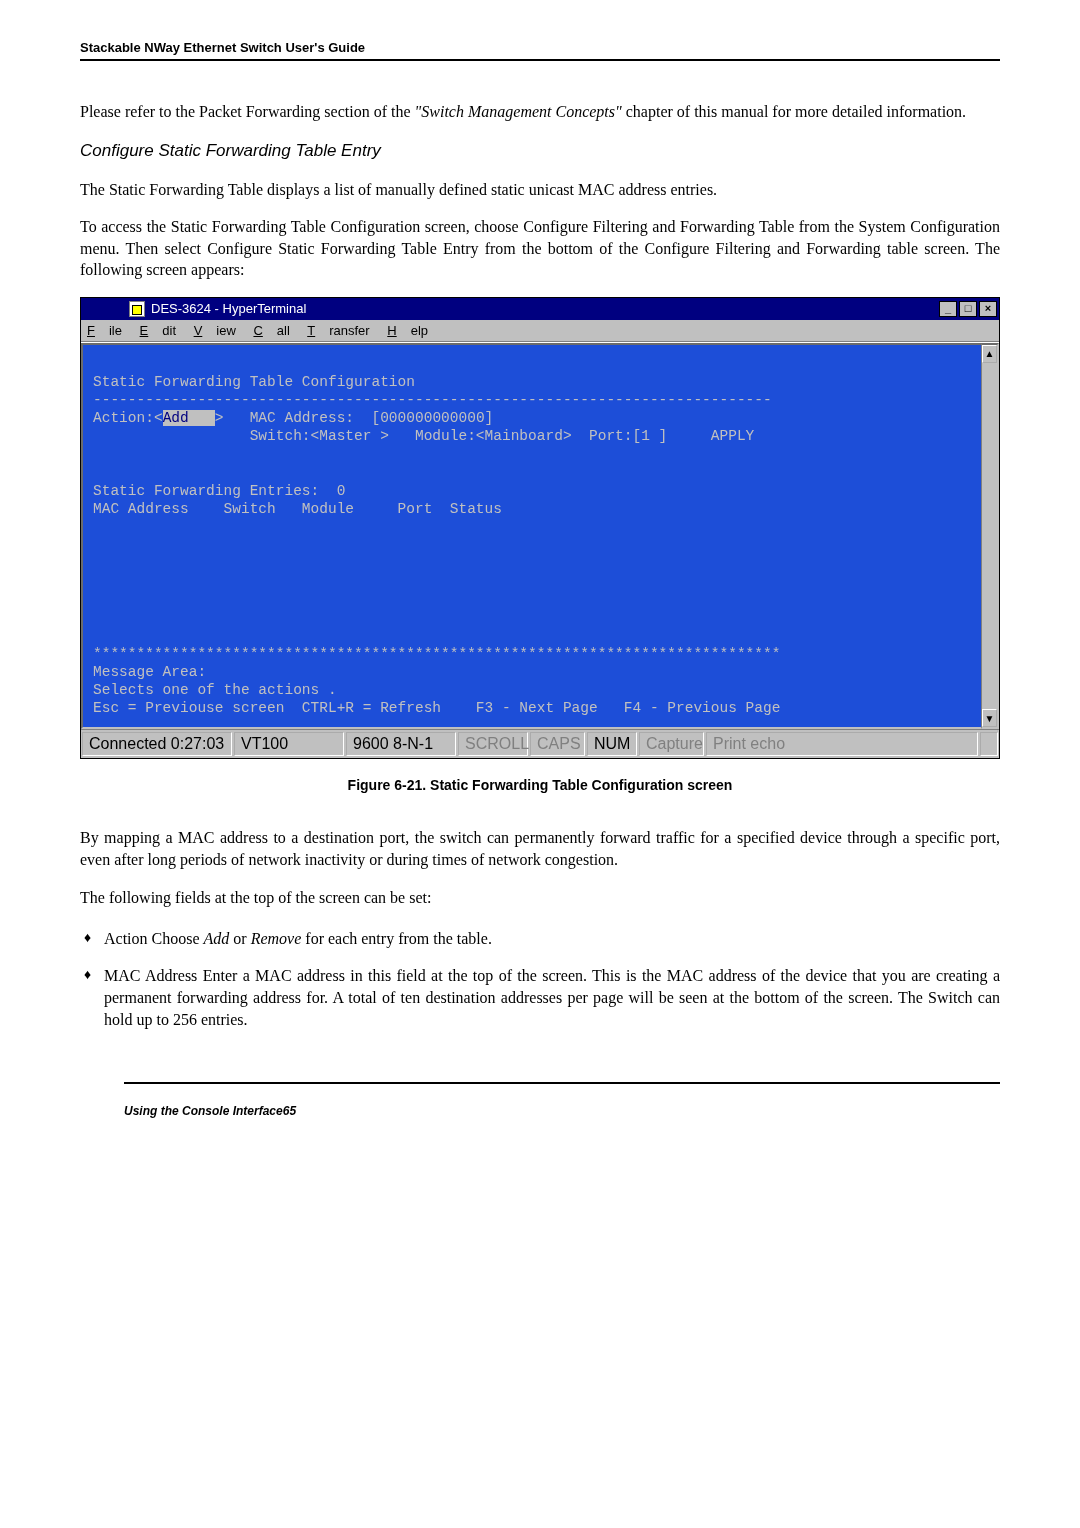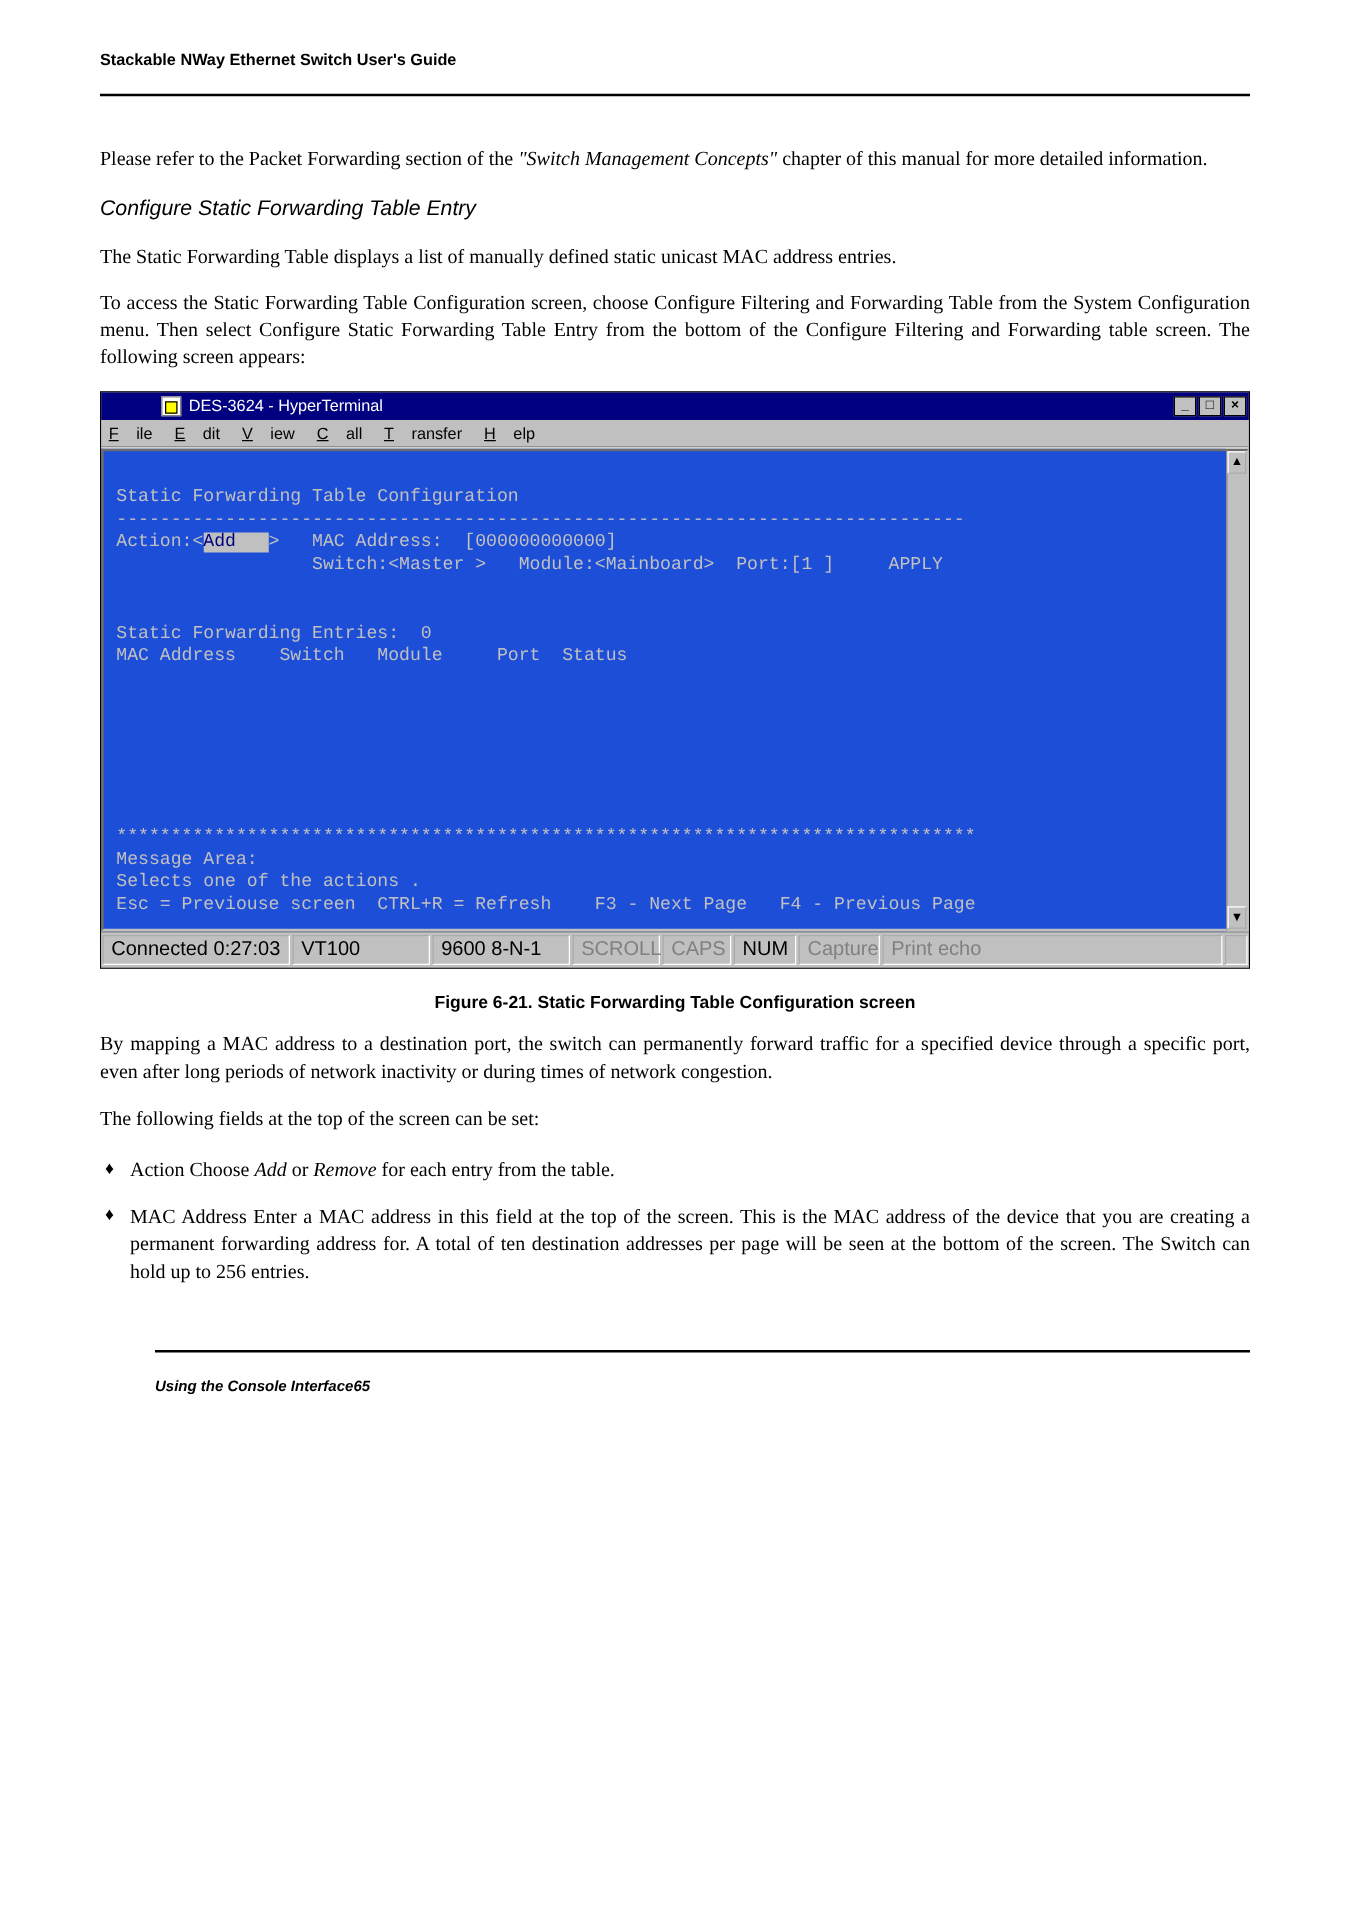--- a/index.html
+++ b/index.html
@@ -8,21 +8,21 @@
     background: #fff;
     color: #000;
     width: 1080px;
     padding: 40px 80px 20px 80px;
   }
   .header-line {
     font-family: Arial, sans-serif;
     font-weight: bold;
     font-size: 13px;
     border-bottom: 2px solid #000;
-    padding-bottom: 20px;
+    padding-bottom: 4px;
     margin-bottom: 40px;
   }
   .body-text {
     font-size: 16px;
     line-height: 1.35;
     text-align: justify;
     margin-bottom: 16px;
   }
   .italic { font-style: italic; }
   .section-heading {
@@ -135,21 +135,21 @@
     width: 18px;
     margin: 2px 1px;
     position: relative;
     border: 1px inset #fff;
   }
   .figure-caption {
     font-family: Arial, sans-serif;
     font-weight: bold;
     font-size: 14px;
     text-align: center;
-    margin: 12px 0 16px 0;
+    margin: 12px 0 34px 0;
   }
   ul.bullets {
     list-style: none;
     padding-left: 0;
     margin: 20px 0;
   }
   ul.bullets li {
     position: relative;
     padding-left: 24px;
     font-size: 16px;

